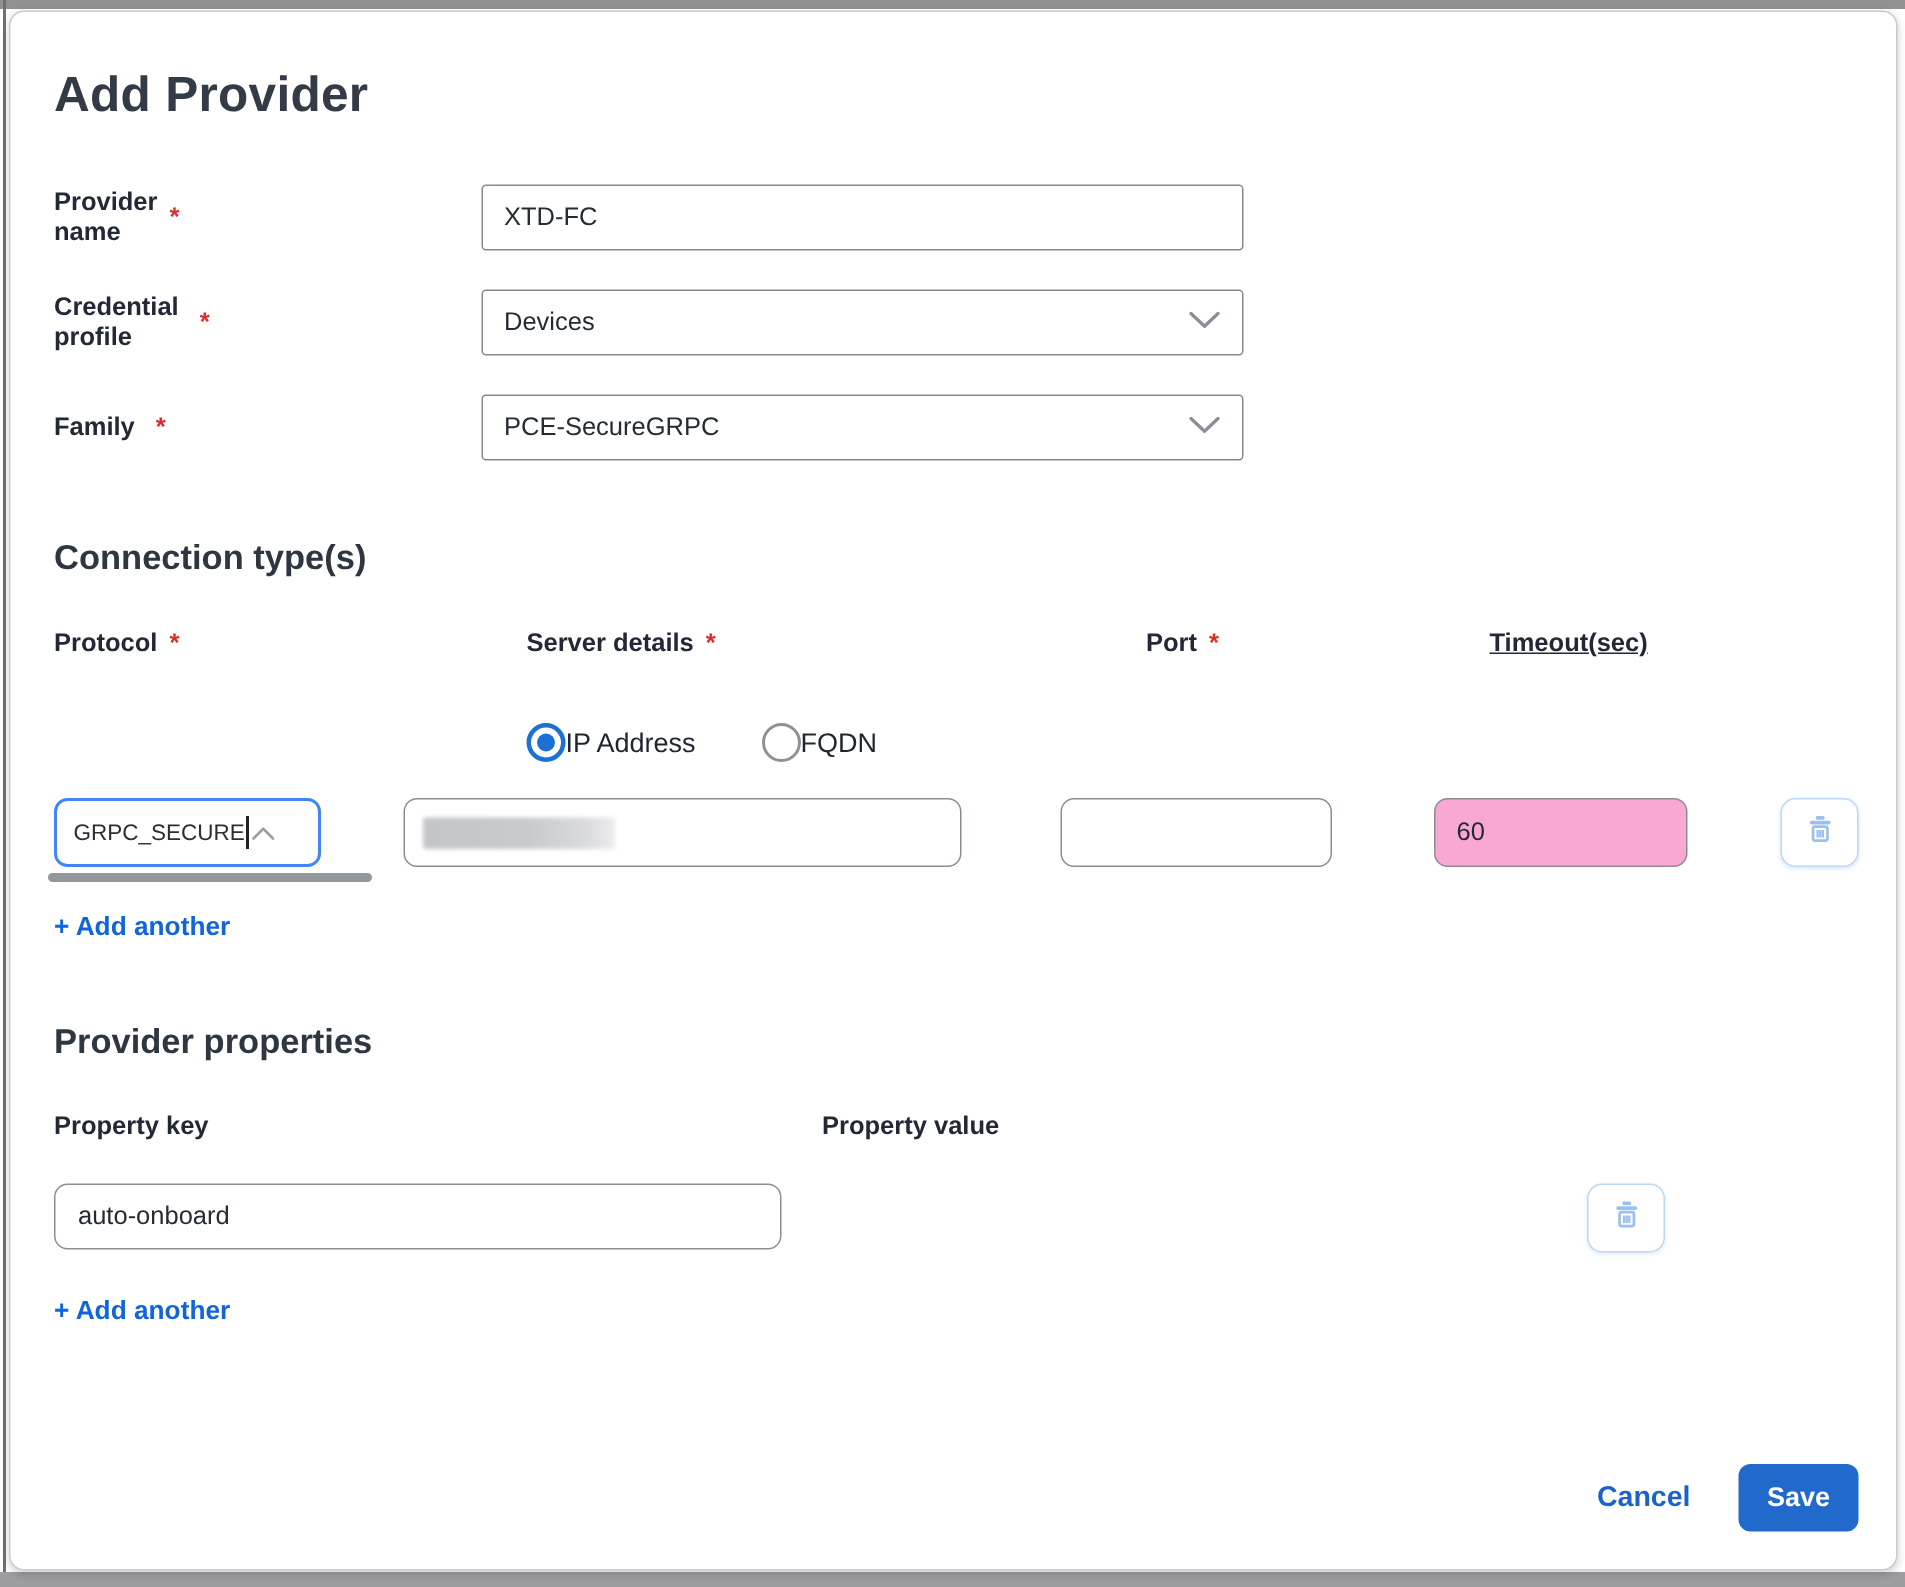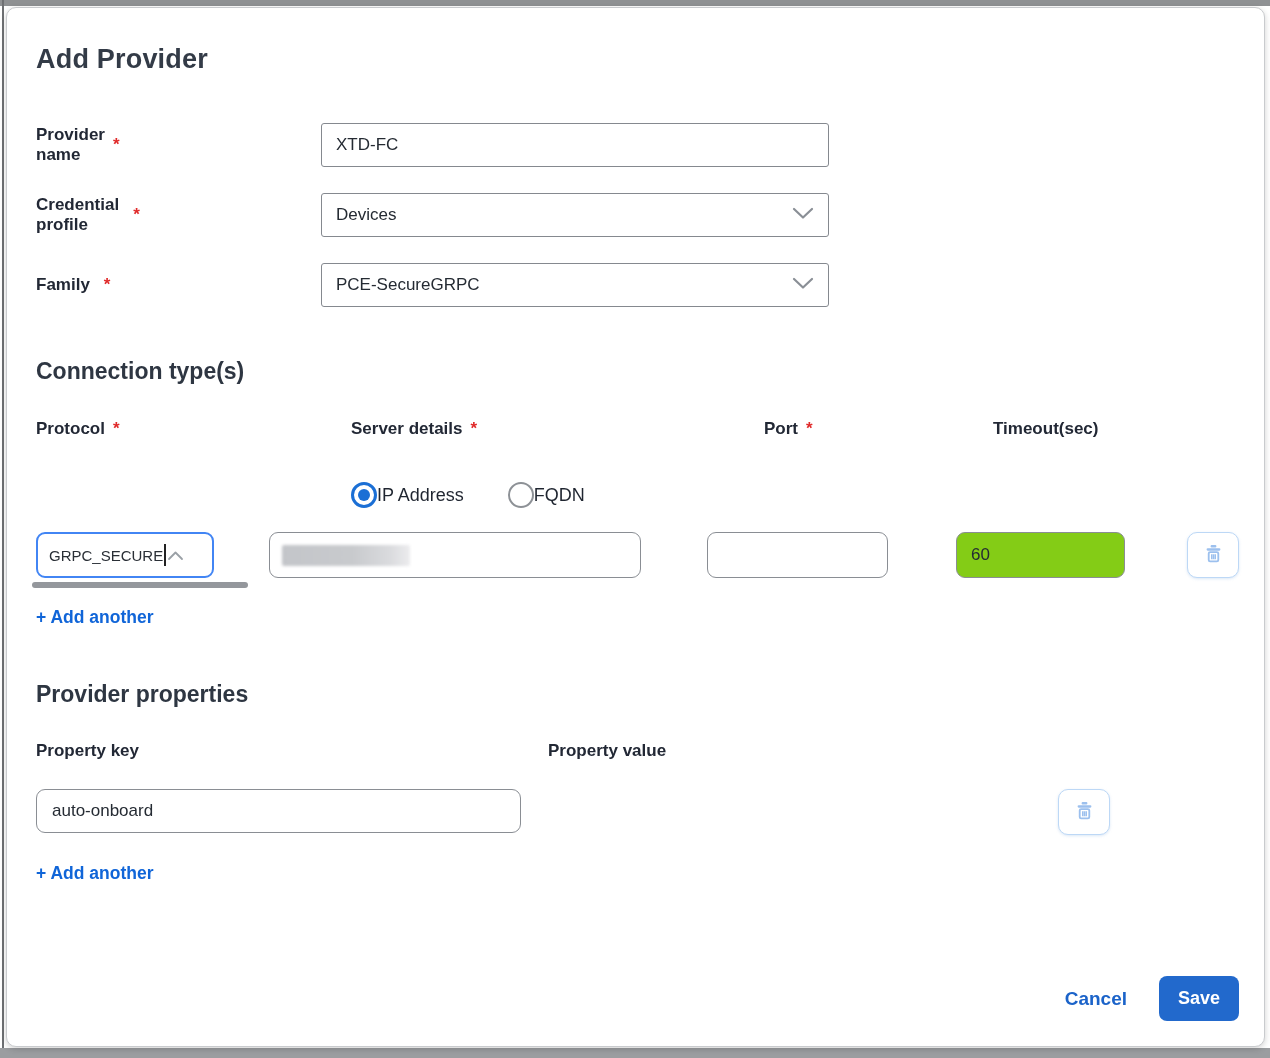--- a/index.html
+++ b/index.html
@@ -20,21 +20,21 @@
     position: absolute;
     left: 6px; top: 7px; right: 5px; bottom: 11px;
     background: #ffffff;
     border: 1px solid #c9cbce;
     border-radius: 10px;
     box-shadow: 0 2px 6px rgba(0,0,0,0.18);
   }
 
   .dialog-title {
     position: absolute; left: 29px; top: 36px;
-    font-size: 27px; font-weight: 700; color: #333b47;
+    font-size: 33px; font-weight: 700; color: #333b47;
     letter-spacing: 0.2px;
   }
 
   .form-row { position: absolute; left: 29px; height: 44px; }
   .row-1 { top: 115px; } .row-2 { top: 185px; } .row-3 { top: 255px; }
 
   .field-label {
     position: absolute; left: 0; top: 0; height: 44px;
     display: flex; align-items: center;
     font-size: 17px; font-weight: 700; color: #222835;
@@ -61,21 +61,21 @@
   .heading-properties { top: 673px; }
 
   .col-label {
     position: absolute; top: 411px;
     font-size: 17px; font-weight: 700; color: #222835;
     display: flex; align-items: center;
   }
   .col-protocol { left: 29px; }
   .col-server   { left: 344px; }
   .col-port     { left: 757px; }
-  .col-timeout  { left: 986px; }
+  .col-timeout  { left: 986px; text-decoration: underline; }
 
   .radio-group { position: absolute; left: 344px; top: 474px; display: flex; align-items: center; gap: 44px; }
   .radio-option { display: flex; align-items: center; cursor: pointer; }
   .radio-circle {
     width: 26px; height: 26px; border-radius: 50%;
     border: 2.5px solid #8d9196; background: #fff;
     display: flex; align-items: center; justify-content: center;
   }
   .radio-circle.selected { border: 3px solid #1b6fd5; }
   .radio-dot { width: 12px; height: 12px; border-radius: 50%; background: #1b6fd5; }
@@ -104,21 +104,21 @@
   }
 
   .port-input {
     position: absolute; left: 700px; top: 0; width: 181px; height: 46px;
     border: 1.8px solid #8a8e94; border-radius: 9px; background: #fff;
     font-size: 17px; color: #252b33; padding: 0 14px;
     font-family: "Liberation Sans", sans-serif;
   }
   .timeout-input {
     position: absolute; left: 949px; top: 0; width: 169px; height: 46px;
-    border: 1.8px solid #8a8e94; border-radius: 9px; background: #84cc16;
+    border: 1.8px solid #8a8e94; border-radius: 9px; background: #f9a8d4;
     font-size: 17px; color: #252b33; padding: 0 14px;
     font-family: "Liberation Sans", sans-serif;
   }
 
   .trash-btn {
     position: absolute; top: 0; width: 52px; height: 46px;
     border: 1.6px solid #bdd8f6; border-radius: 10px;
     background: #ffffff;
     display: flex; align-items: center; justify-content: center;
     box-shadow: 0 1px 3px rgba(150,185,230,0.35);

